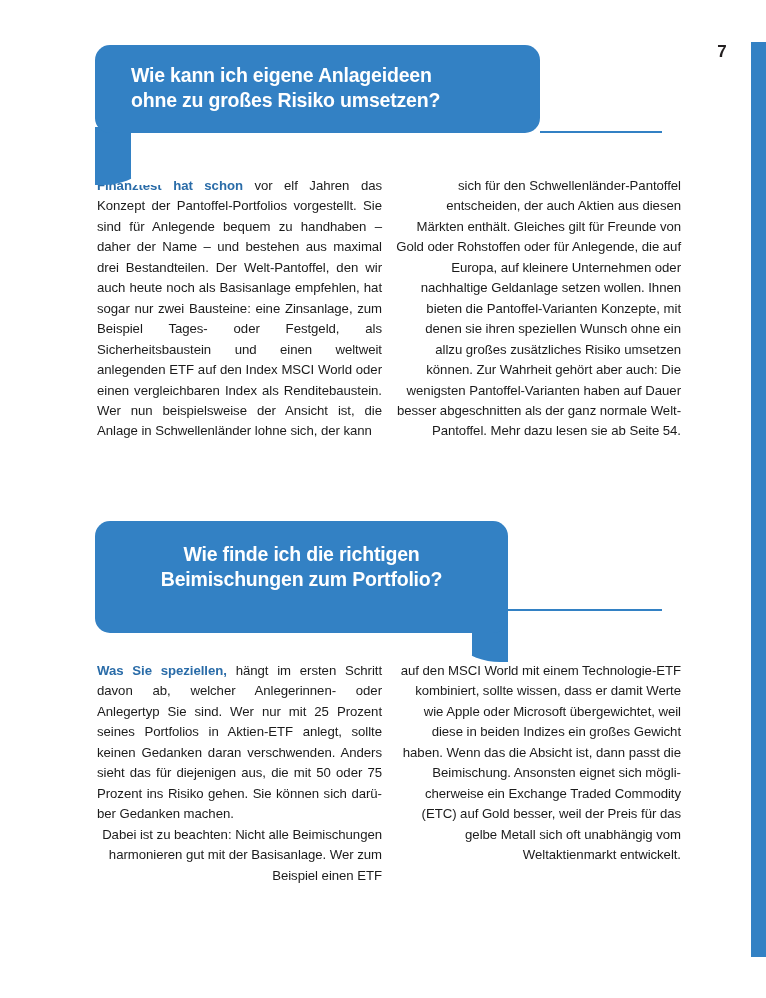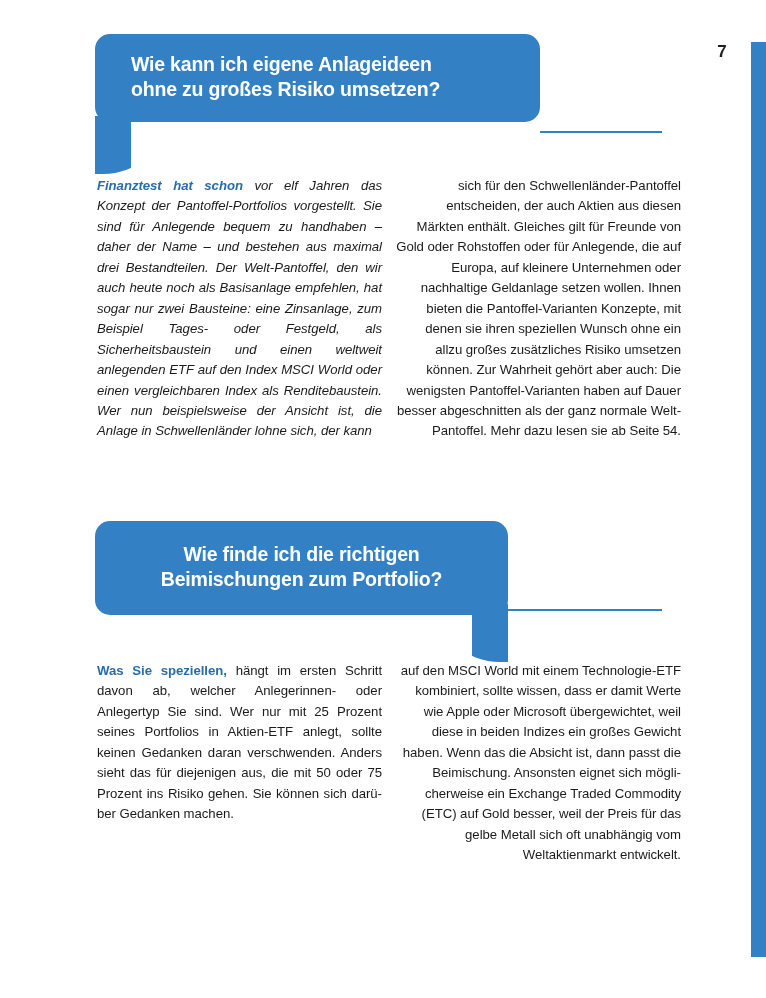--- a/index.html
+++ b/index.html
@@ -131,51 +131,52 @@
 </style>
 </head>
 <body>
 
 <div class="page-number">7</div>
 
 <div class="edge-bar"></div>
 
 <div class="rule" style="left:540px; top:131px; width:122px;"></div>
 
-<div class="bubble-block" style="left:95px; top:34px; width:445px;">
+<div class="bubble-block" style="left:95px; top:45px; width:445px;">
   <div class="bubble" style="width:445px; height:88px; padding:18px 0 0 36px;">
     <div class="bubble-text" style="text-align:left;">Wie kann ich eigene Anlageideen
 ohne zu großes Risiko umsetzen?</div>
   </div>
   <div class="tail tail-left" style="position:absolute; left:0px; top:82px;">
     <div class="tail-fill"></div>
     <div class="tail-cut"></div>
   </div>
 </div>
 
-<div class="col" style="left:97px; top:176px; width:285px;font-style:italic;">
+<div class="col" style="left:97px; top:176px; width:285px;">
   <p><span class="lead">Finanztest hat schon</span><span> vor elf Jahren das Konzept der Pantoffel-Portfolios vorge­stellt. Sie sind für Anlegende bequem zu handhaben – daher der Name – und be­stehen aus maximal drei Bestandteilen. Der Welt-Pantoffel, den wir auch heute noch als Basisanlage empfehlen, hat so­gar nur zwei Bausteine: eine Zinsanlage, zum Beispiel Tages- oder Festgeld, als Sicherheitsbaustein und einen weltweit anlegenden ETF auf den Index MSCI World oder einen vergleichbaren Index als Renditebaustein. Wer nun beispiels­weise der Ansicht ist, die Anlage in Schwellenländer lohne sich, der kann</span></p>
 </div>
 
 <div class="col" style="left:396px; top:176px; width:285px;">
   <p class="last-flush"><span>sich für den Schwellenländer-Pantoffel entscheiden, der auch Aktien aus diesen Märkten enthält. Gleiches gilt für Freun­de von Gold oder Rohstoffen oder für Anlegende, die auf Europa, auf kleinere Unternehmen oder nachhaltige Geldan­lage setzen wollen. Ihnen bieten die Pan­toffel-Varianten Konzepte, mit denen sie ihren speziellen Wunsch ohne ein allzu großes zusätzliches Risiko umsetzen können. Zur Wahrheit gehört aber auch: Die wenigsten Pantoffel-Varianten haben auf Dauer besser abgeschnitten als der ganz normale Welt-Pantoffel. Mehr dazu lesen sie ab Seite 54.</span></p>
 </div>
 
 <div class="rule" style="left:508px; top:609px; width:154px;"></div>
 
 <div class="bubble-block" style="left:95px; top:521px; width:413px;">
-  <div class="bubble" style="width:413px; height:94px; padding:21px 0 0 0;">
+  <div class="bubble" style="width:413px; height:112px; padding:21px 0 0 0;">
     <div class="bubble-text" style="text-align:center;">Wie finde ich die richtigen
 Beimischungen zum Portfolio?</div>
   </div>
   <div class="tail tail-right" style="position:absolute; right:0px; top:83px;">
     <div class="tail-fill"></div>
     <div class="tail-cut"></div>
   </div>
 </div>
 
 <div class="col" style="left:97px; top:661px; width:285px;">
   <p><span class="lead">Was Sie speziellen,</span><span> hängt im ersten Schritt davon ab, welcher Anlegerinnen- oder Anlegertyp Sie sind. Wer nur mit 25 Prozent seines Portfolios in Aktien-ETF anlegt, sollte keinen Gedanken daran verschwenden. Anders sieht das für die­jenigen aus, die mit 50 oder 75 Prozent ins Risiko gehen. Sie können sich darü­ber Gedanken machen.</span></p>
+  <p class="last-flush">Dabei ist zu beachten: Nicht alle Beimi­schungen harmonieren gut mit der Ba­sisanlage. Wer zum Beispiel einen ETF</p>
 </div>
 
 <div class="col" style="left:396px; top:661px; width:285px;">
   <p class="last-flush"><span>auf den MSCI World mit einem Techno­logie-ETF kombiniert, sollte wissen, dass er damit Werte wie Apple oder Microsoft übergewichtet, weil diese in beiden Indi­zes ein großes Gewicht haben. Wenn das die Absicht ist, dann passt die Bei­mischung. Ansonsten eignet sich mögli­cherweise ein Exchange Traded Com­modity (ETC) auf Gold besser, weil der Preis für das gelbe Metall sich oft unab­hängig vom Weltaktienmarkt entwickelt.</span></p>
 </div>
 
 </body></html>

